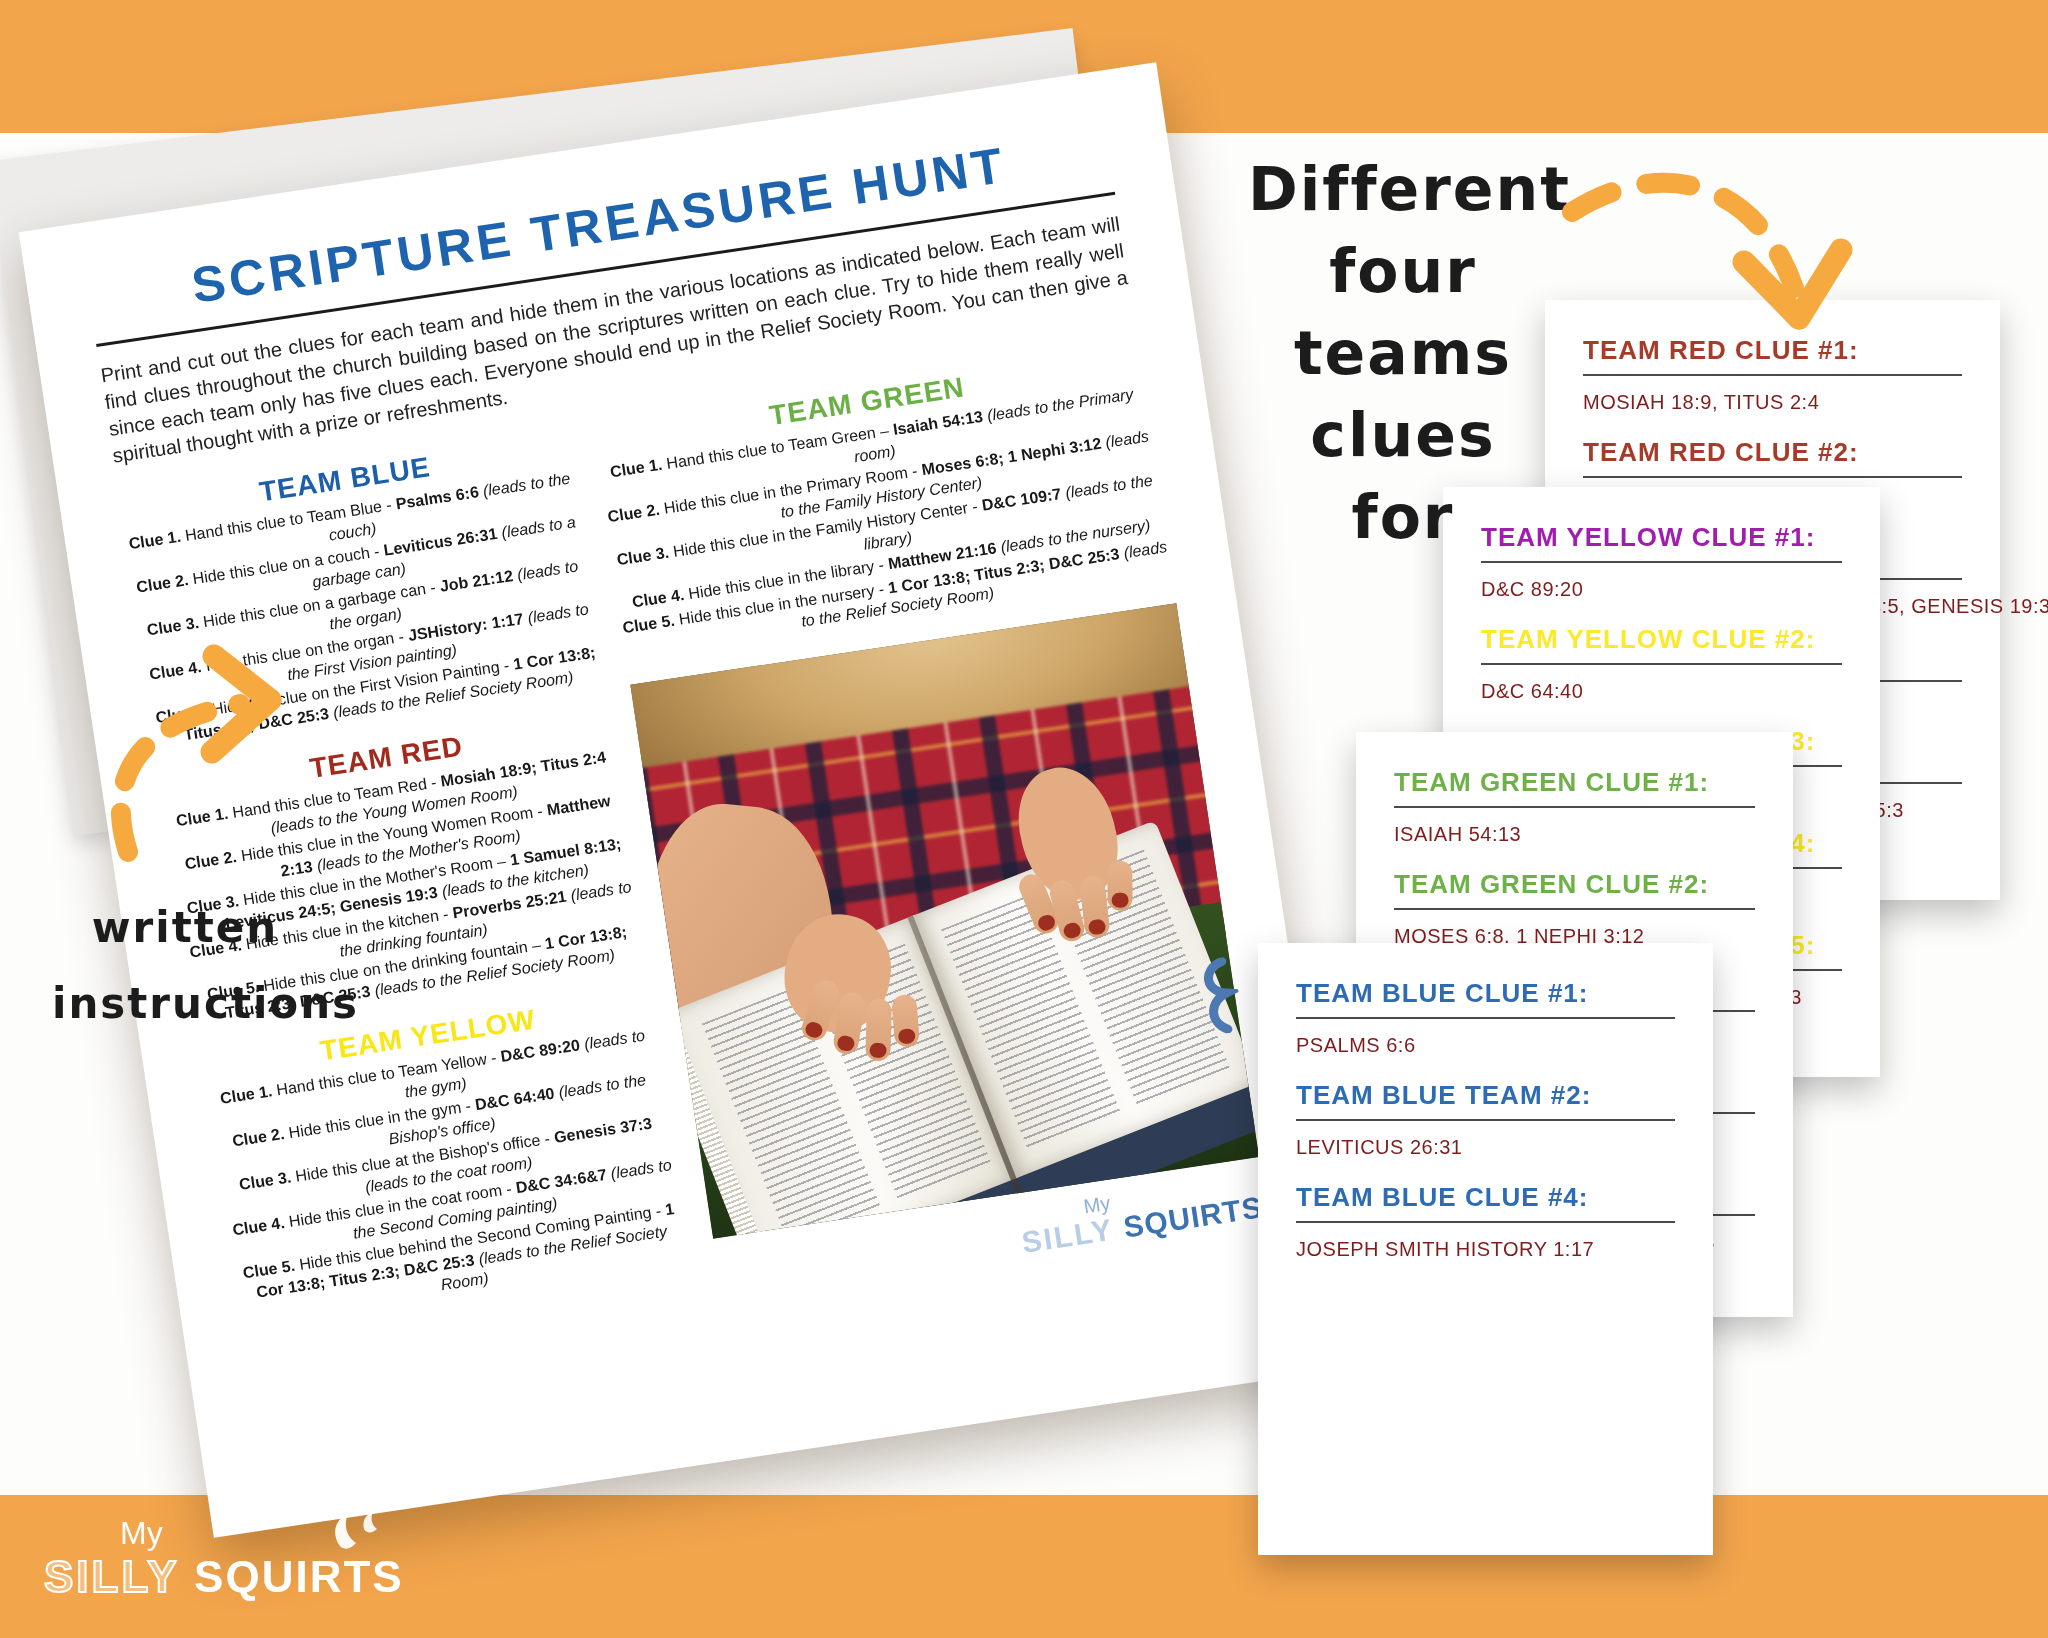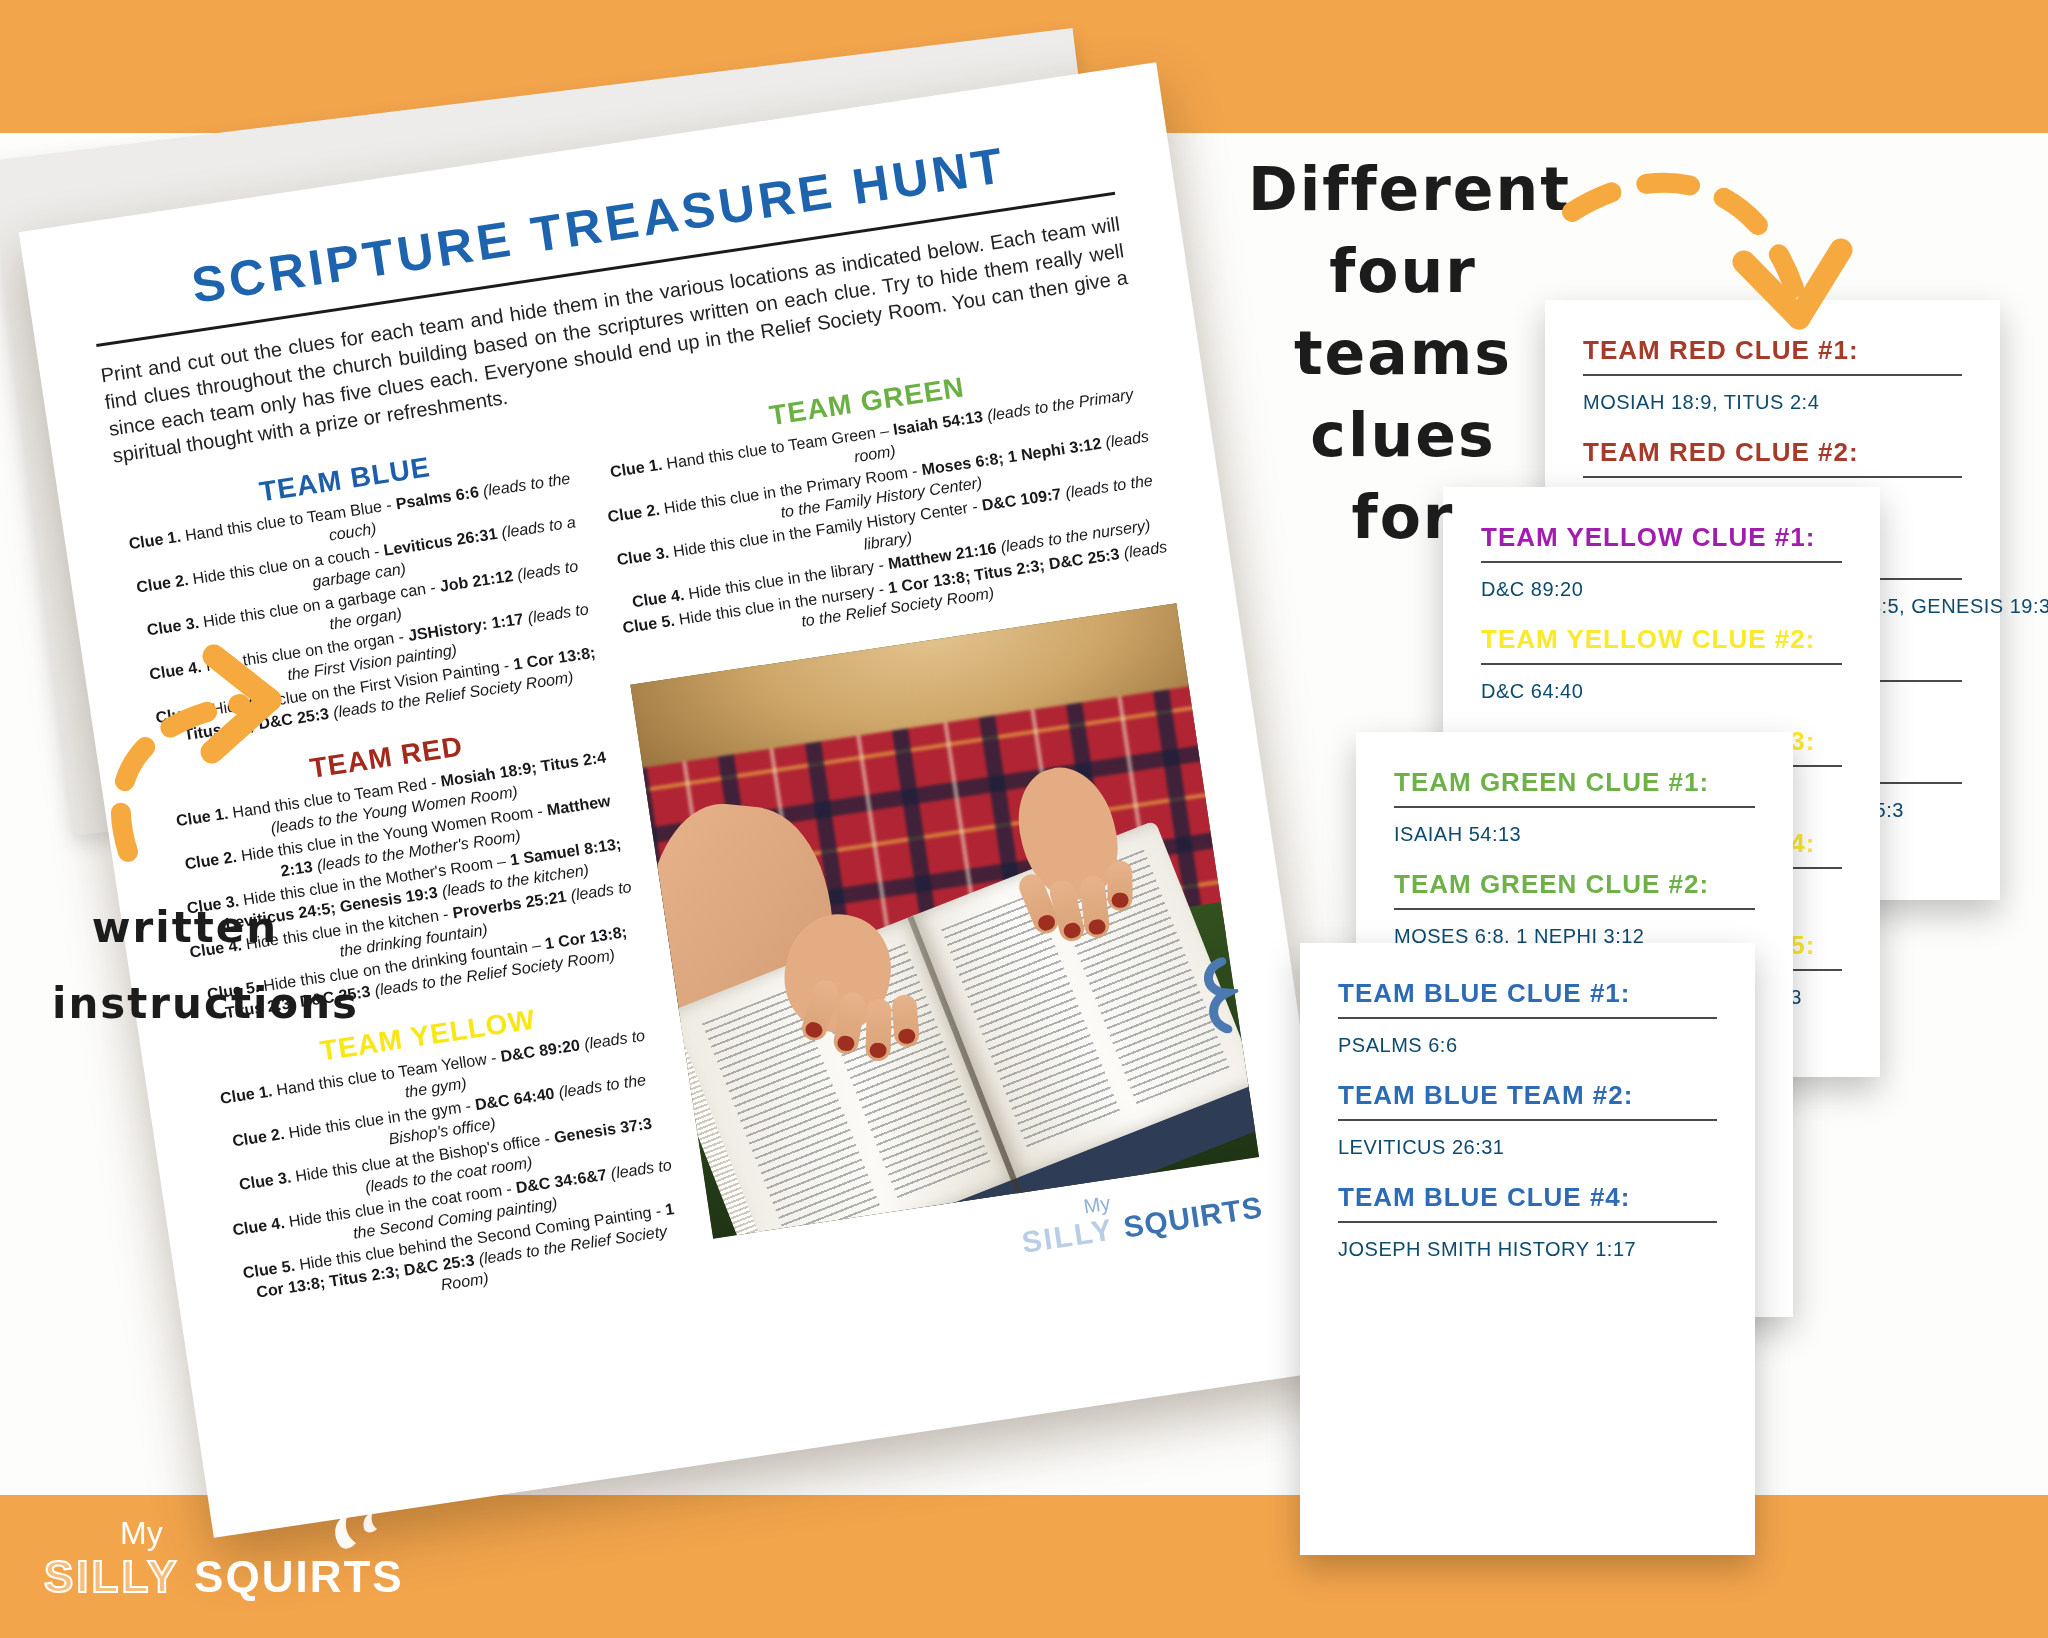--- a/index.html
+++ b/index.html
@@ -88,25 +88,25 @@
   .wm-my{display:block;font-size:20px;color:#8fb0d6;margin-right:150px;margin-bottom:-2px;}
   .wm-silly{font-size:30px;font-weight:bold;letter-spacing:2px;color:#b9cde6;}
   .wm-squirts{font-size:30px;font-weight:bold;letter-spacing:1px;color:#3c72b0;margin-left:6px;}
 
   
   .clue-card{position:absolute;background:#ffffff;box-shadow:0 14px 32px rgba(0,0,0,0.24);
     padding:34px 38px;box-sizing:border-box;}
   .card-red{left:1545px;top:300px;width:455px;height:600px;z-index:4;}
   .card-yellow{left:1443px;top:487px;width:437px;height:590px;z-index:5;}
   .card-green{left:1356px;top:732px;width:437px;height:585px;z-index:6;}
-  .card-blue{left:1300px;top:943px;width:455px;height:612px;z-index:7;}
+  .card-blue{left:1258px;top:943px;width:455px;height:612px;z-index:7;}
   .card-block{margin-bottom:22px;}
   .card-heading{font-size:26px;font-weight:bold;letter-spacing:1px;line-height:32px;}
   .card-rule{border-top:2px solid #4a4a4a;margin:8px 0 14px 0;}
-  .card-value{font-size:20px;letter-spacing:0.5px;color:#0c4a6e;line-height:24px;white-space:nowrap;}
+  .card-value{font-size:20px;letter-spacing:0.5px;color:#7f1d1d;line-height:24px;white-space:nowrap;}
 
   
   .annotation{position:absolute;z-index:8;color:#1c1c1c;font-weight:bold;
     font-family:"DejaVu Sans",sans-serif;text-align:center;letter-spacing:2px;}
   .annotation-right{left:1248px;top:148px;width:310px;font-size:60px;line-height:82px;}
   .annotation-left{left:52px;top:890px;width:266px;font-size:42px;line-height:76px;}
   .arrows{position:absolute;left:0;top:0;z-index:8;pointer-events:none;}
 
   
   .logo{position:absolute;left:44px;top:1516px;z-index:9;color:#ffffff;}

